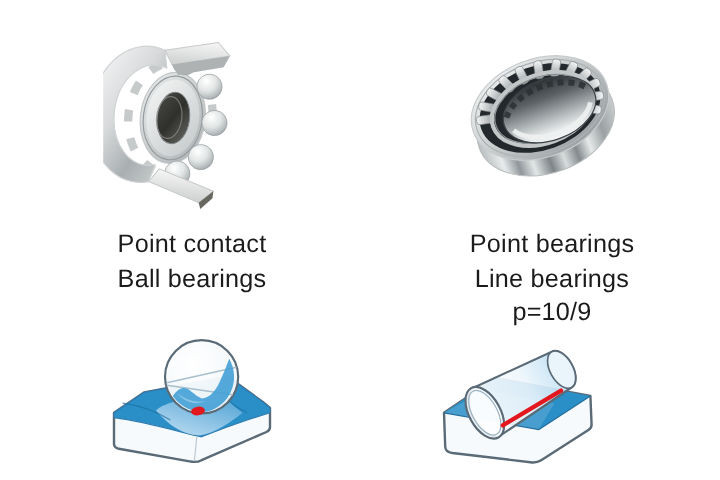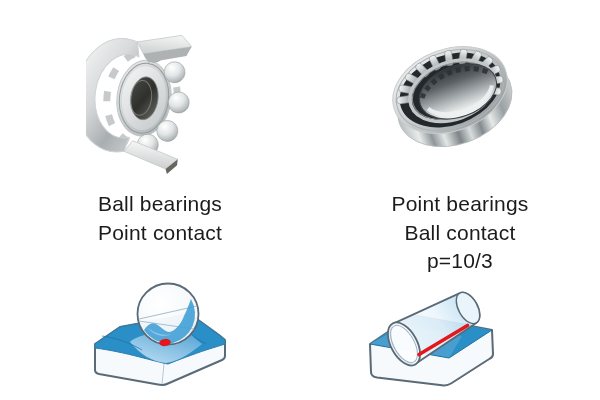--- a/index.html
+++ b/index.html
@@ -138,27 +138,27 @@
       <ellipse cx="68" cy="75.5" rx="44" ry="28.5" fill="none" stroke="#c3c7c8" stroke-width="3.5"></ellipse>
       <ellipse cx="68" cy="75.5" rx="41.5" ry="26.5" fill="none" stroke="#8e9496" stroke-width="1"></ellipse>
 
       <ellipse cx="73" cy="78" rx="40" ry="25.5" fill="url(#g-bore2)" stroke="#3c4144" stroke-width="1"></ellipse>
       <path d="M37,72 A40,25.5 0 0 1 109,72" fill="none" stroke="#2b3033" stroke-width="5" stroke-dasharray="5 4" opacity=".85"></path>
       <path d="M39,84 A36,22 0 0 0 107,84" fill="none" stroke="#eef1f1" stroke-width="4" opacity=".9"></path>
     </g>
   </svg>
 
   <div class="caption caption-left">
+    <div>Point contact</div>
     <div>Ball bearings</div>
-    <div>Point contact</div>
   </div>
   <div class="caption caption-right">
     <div>Point bearings</div>
-    <div>Ball contact</div>
-    <div>p=10/3</div>
+    <div>Line bearings</div>
+    <div>p=10/9</div>
   </div>
 
   <svg class="abs" style="left:78px;top:280px" width="170" height="115" viewBox="0 0 170 115" aria-hidden="true">
     <defs>
       <linearGradient id="g-valley" x1="0" y1="1" x2=".6" y2="0">
         <stop offset="0" stop-color="#cfe6f6"></stop>
           <stop offset=".55" stop-color="#8fc4e6"></stop>
         <stop offset="1" stop-color="#57a7d8"></stop>
       </linearGradient>
       <radialGradient id="g-sphere" cx=".38" cy=".32" r=".9">

